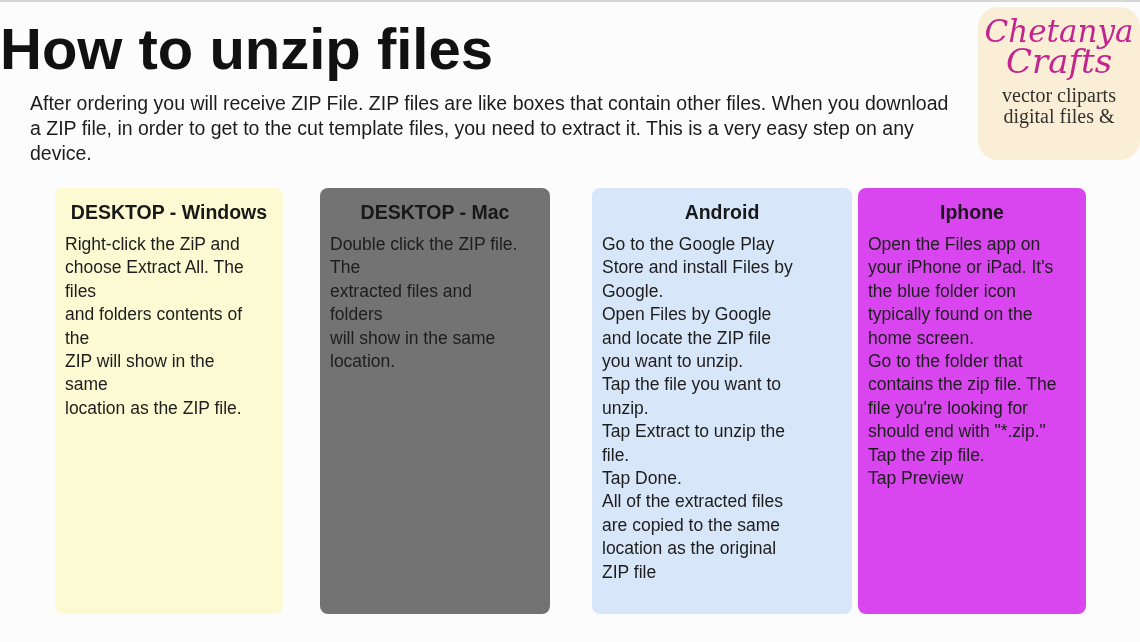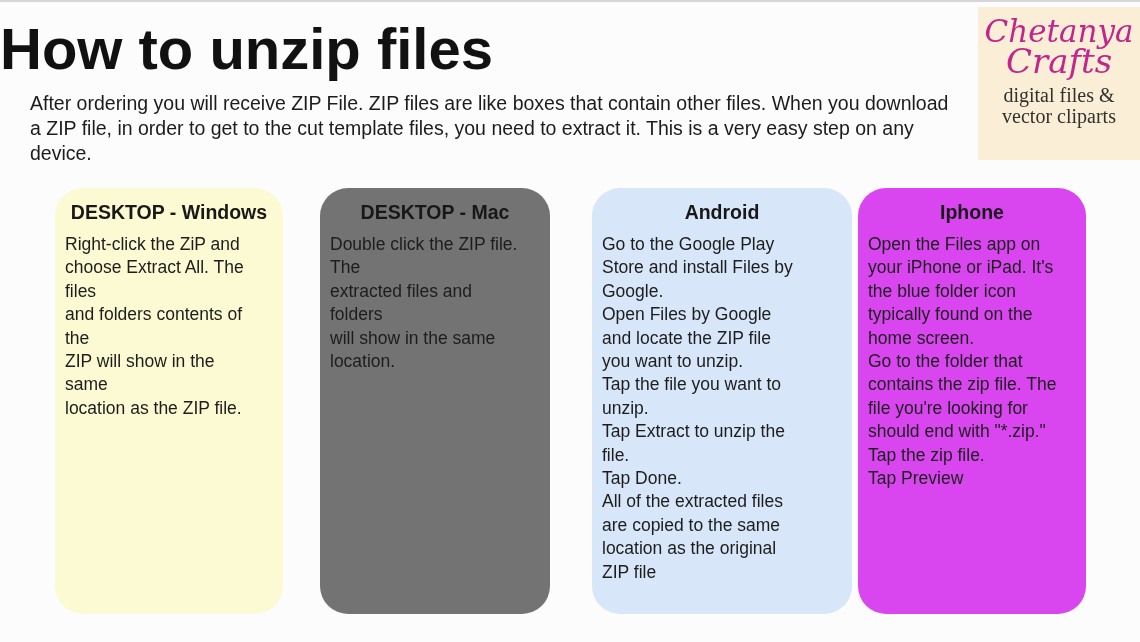--- a/index.html
+++ b/index.html
@@ -34,20 +34,21 @@
   }
   .logo-box {
     position: absolute;
     top: 5px;
     right: 0;
     width: 162px;
     height: 153px;
     background: #faefd6;
     text-align: center;
     padding-top: 10px;
+    border-radius: 20px;
   }
   .brand {
     font-family: "DejaVu Serif", serif;
     font-style: italic;
     color: #c2268e;
     line-height: 0.92;
   }
   .brand-line1 { font-size: 31px; }
   .brand-line2 { font-size: 34px; }
   .tagline {
@@ -61,21 +62,21 @@
     position: absolute;
     top: 186px;
     left: 0;
     width: 1140px;
     height: 426px;
   }
   .card {
     position: absolute;
     top: 0;
     height: 426px;
-    border-radius: 28px;
+    border-radius: 8px;
     padding: 13px 10px 0 10px;
   }
   .card:nth-child(1) { left: 55px;  width: 228px; }
   .card:nth-child(2) { left: 320px; width: 230px; }
   .card:nth-child(3) { left: 592px; width: 260px; }
   .card:nth-child(4) { left: 858px; width: 228px; }
   .card-title {
     text-align: center;
     font-size: 19.5px;
     font-weight: bold;
@@ -97,22 +98,22 @@
   <h1 class="title">How to unzip files</h1>
 
   <p class="intro">After ordering you will receive ZIP File. ZIP files are like boxes that contain other files. When you download a ZIP file, in order to get to the cut template files, you need to extract it. This is a very easy step on any device.</p>
 
   <div class="logo-box" style="background-color: rgb(250, 239, 214);">
     <div class="brand" style="color: rgb(194, 38, 142);">
       <div class="brand-line1">Chetanya</div>
       <div class="brand-line2">Crafts</div>
     </div>
     <div class="tagline">
+      <div>vector cliparts</div>
       <div>digital files&nbsp;&amp;</div>
-      <div>vector cliparts</div>
     </div>
   </div>
 
   <div class="cards">
 
     <div class="card" style="background-color: rgb(251, 250, 210);">
       <div class="card-title">DESKTOP - Windows</div>
       <div class="card-body">Right-click the ZiP and
 choose Extract All. The
 files

